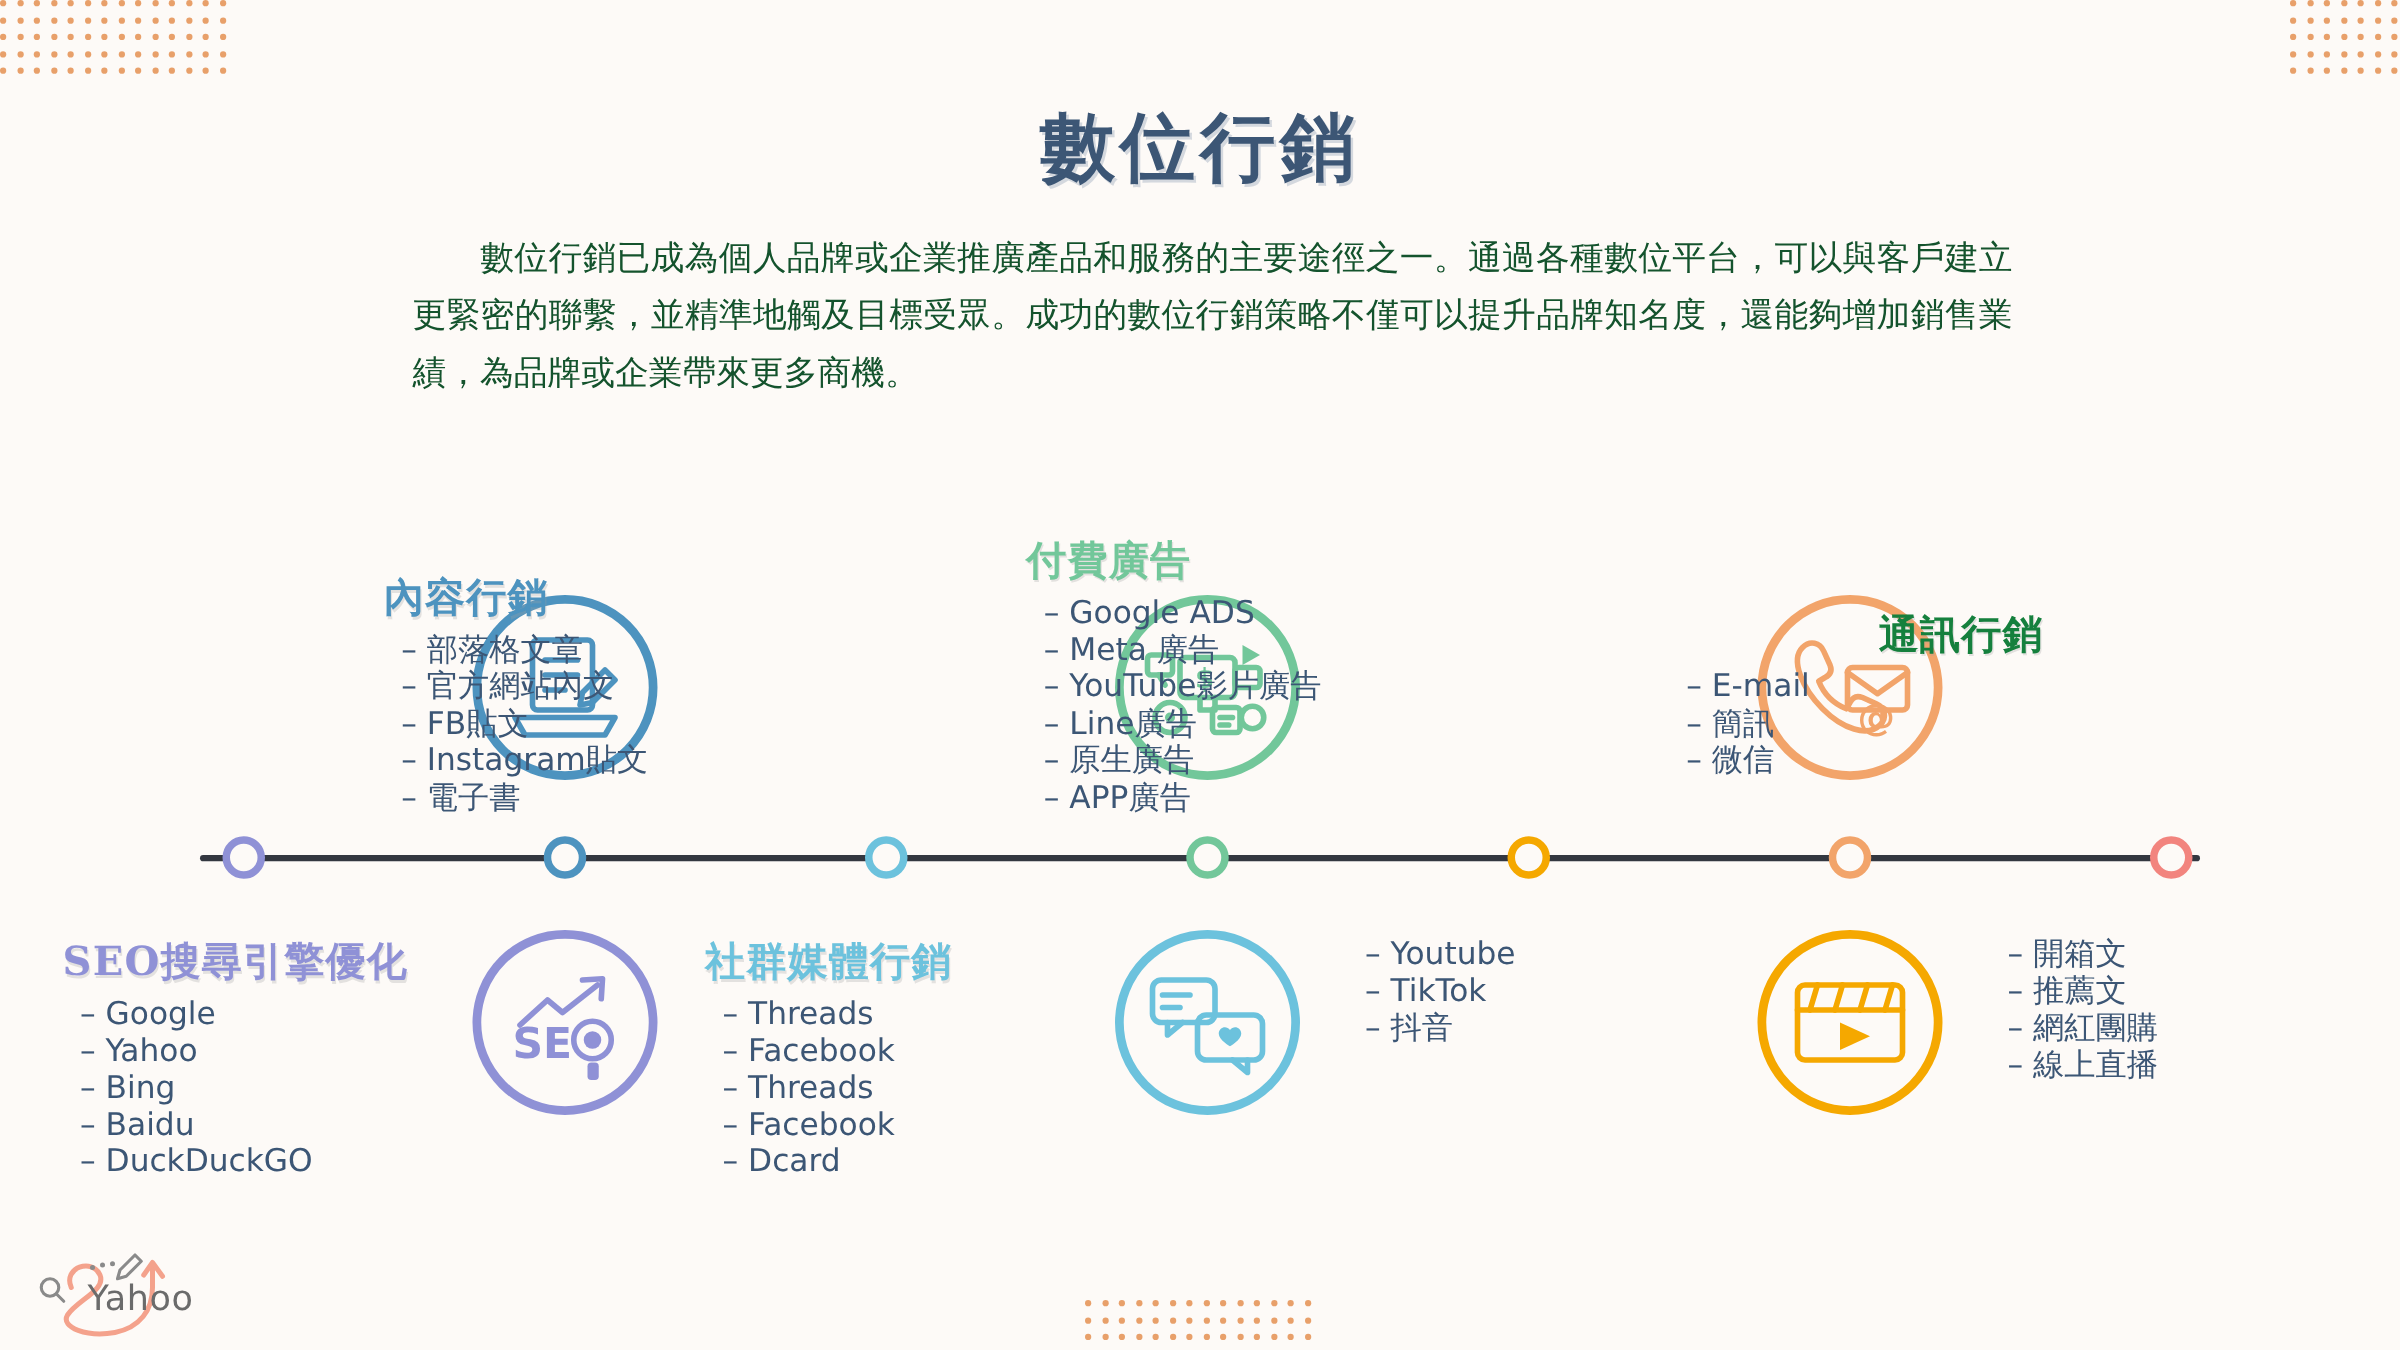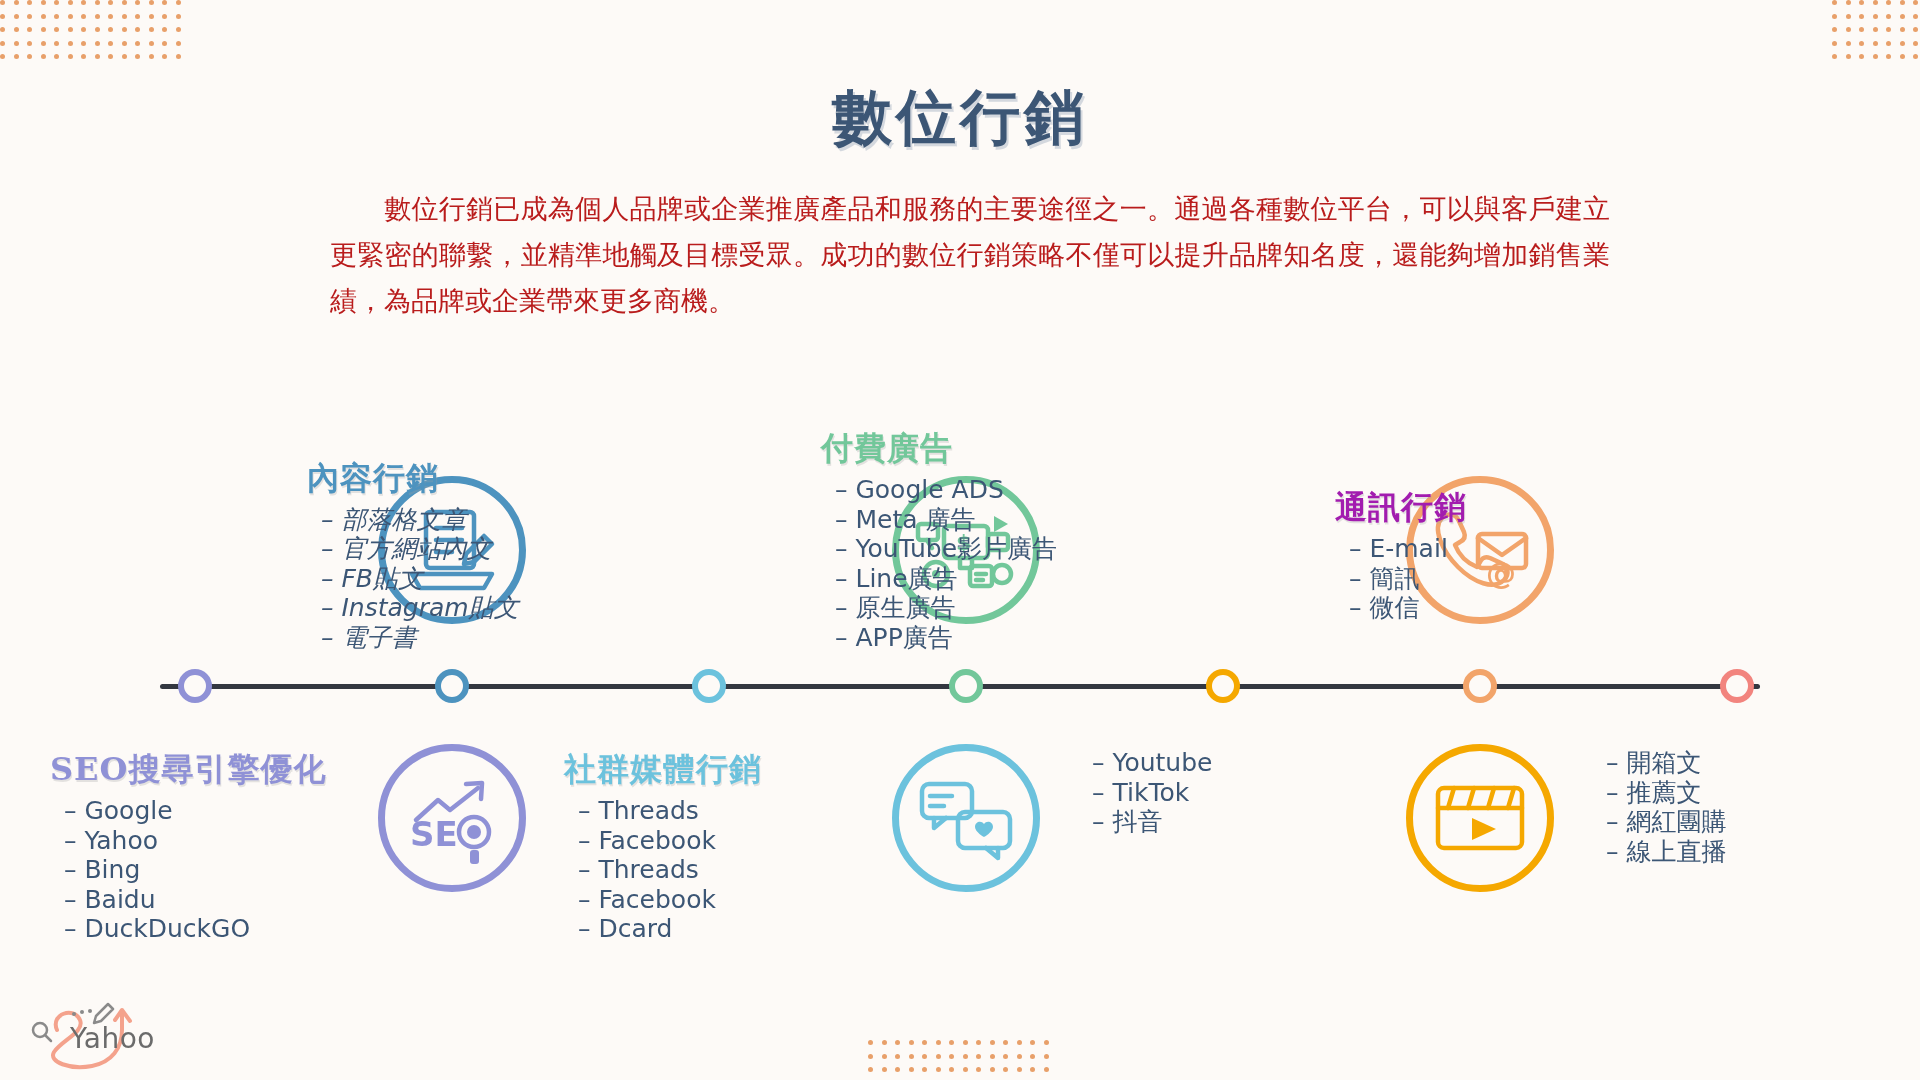--- a/index.html
+++ b/index.html
@@ -25,22 +25,22 @@
   #title {
     position: absolute; left: 0; top: 78px; width: 1920px;
     text-align: center;
     font-family: "DejaVu Serif", "Liberation Serif", serif;
     font-size: 60px; font-weight: 700; letter-spacing: 4px;
     color: #3c5675;
     text-shadow: 2px 3px 0 rgba(120,140,165,.30);
   }
   #intro {
     position: absolute; left: 330px; top: 186px; width: 1280px;
-    font-family: Liberation Sans, sans-serif;
-    font-size: 27px; line-height: 46px; color: #b91c1c;
+    font-family: Liberation Mono, monospace;
+    font-size: 27px; line-height: 46px; color: #14532d;
     text-align: justify;
   }
   #intro .indent { display: inline-block; width: 54px; }
 
   
   #axis {
     position: absolute; left: 160px; top: 684px; width: 1600px; height: 5px;
     background: #333740; border-radius: 3px;
   }
   .node {
@@ -289,21 +289,21 @@
           <svg width="104" height="104" viewBox="0 0 104 104">
         <rect x="26" y="14" width="48" height="56" rx="4" fill="none" stroke="#4d93bf" stroke-width="4.5" stroke-linecap="round" stroke-linejoin="round"></rect>
         <path d="M36 30 H62 M36 42 H62 M36 54 H52" fill="none" stroke="#4d93bf" stroke-width="4.5" stroke-linecap="round" stroke-linejoin="round"></path>
         <path d="M66 56 L84 38 L92 46 L74 64 L64 66 Z" fill="none" stroke="#4d93bf" stroke-width="4.5" stroke-linecap="round" stroke-linejoin="round"></path>
         <path d="M12 76 H92 L84 90 H20 Z" fill="none" stroke="#4d93bf" stroke-width="4.5" stroke-linecap="round" stroke-linejoin="round"></path>
           </svg>
         </div>
       </div>
       <div class="block" style="left: 307px; top: 456.5px;">
         <div class="heading" style="color: rgb(77, 147, 191);">內容行銷</div>
-        <ul style="padding-left: 14px; font-style: italic;">
+        <ul style="padding-left: 14px;">
           <li>部落格文章</li>
           <li>官方網站內文</li>
           <li>FB貼文</li>
           <li>Instagram貼文</li>
           <li>電子書</li>
         </ul>
       </div>
       <div class="node" style="left: 709px; border-color: rgb(108, 194, 221);"></div>
       <div class="pin up" style="left: 892px; top: 714px;">
         <div class="tail" style="border-bottom-color: rgb(108, 194, 221);"></div>
@@ -384,21 +384,21 @@
         <div class="ring" style="border-color: rgb(242, 164, 106);">
           <svg width="104" height="104" viewBox="0 0 104 104">
         <path d="M14 20 c6-6 14-4 17 3 l5 11 c2 5 0 8-4 10 l-5 3 c4 10 12 18 22 22 l3-5 c2-4 5-6 10-4 l11 5 c7 3 9 11 3 17 c-10 10-30 3-46-13 S4 30 14 20z" fill="none" stroke="#f2a46a" stroke-width="4.5" stroke-linecap="round" stroke-linejoin="round"></path>
         <rect x="50" y="36" width="48" height="34" rx="4" fill="none" stroke="#f2a46a" stroke-width="4.5" stroke-linecap="round" stroke-linejoin="round"></rect>
         <path d="M50 40 L74 57 L98 40" fill="none" stroke="#f2a46a" stroke-width="4.5" stroke-linecap="round" stroke-linejoin="round"></path>
         <text x="58" y="86" font-family="DejaVu Sans, sans-serif" font-size="30" font-weight="700" fill="#f2a46a">@</text>
           </svg>
         </div>
       </div>
       <div class="block" style="left: 1335px; top: 486px;">
-        <div class="heading" style="color: #a21caf;">通訊行銷</div>
+        <div class="heading" style="color: #15803d; text-align: right;">通訊行銷</div>
         <ul style="padding-left: 14px;">
           <li>E-mail</li>
           <li>簡訊</li>
           <li>微信</li>
         </ul>
       </div>
       <div class="node" style="left: 1737px; border-color: rgb(242, 132, 126);"></div>
       <div class="block" style="left: 1592px; top: 748px;">
         <ul style="padding-left: 14px;">
           <li>開箱文</li>

